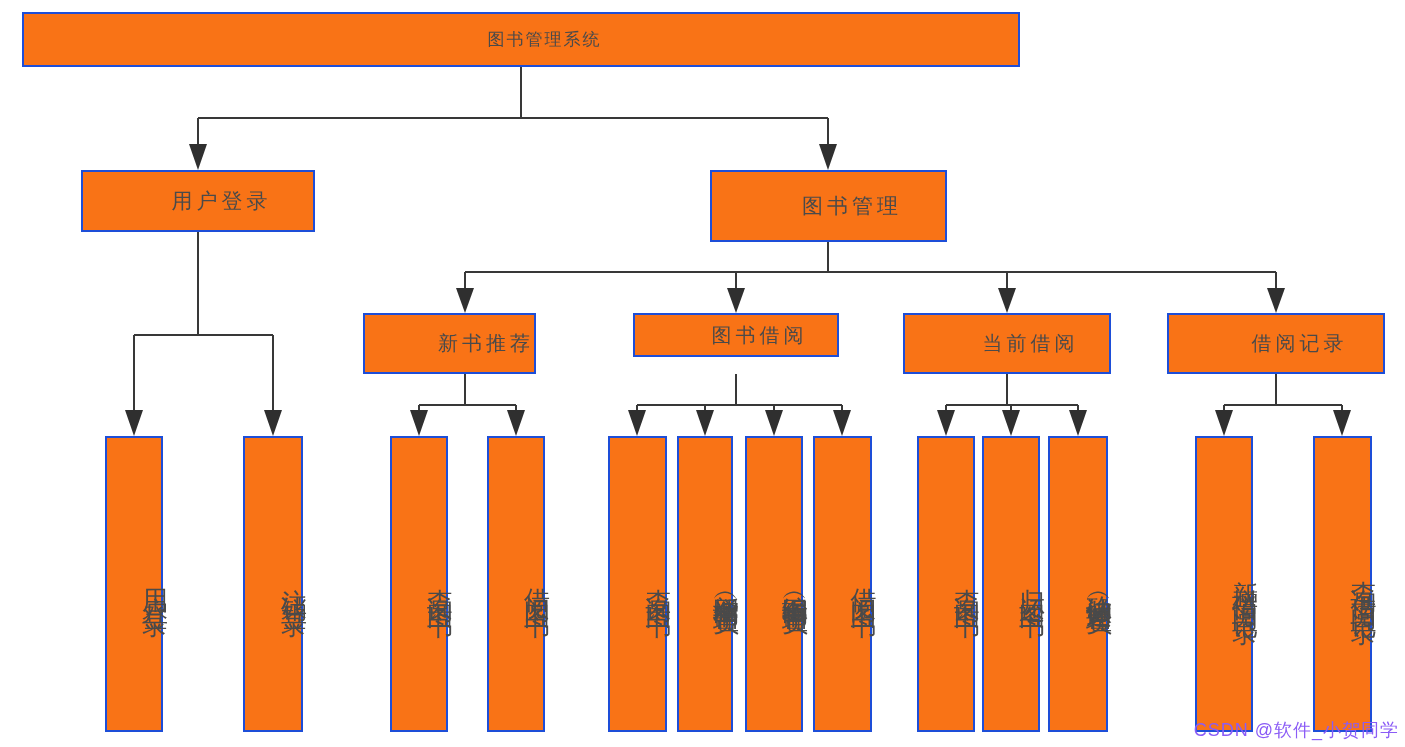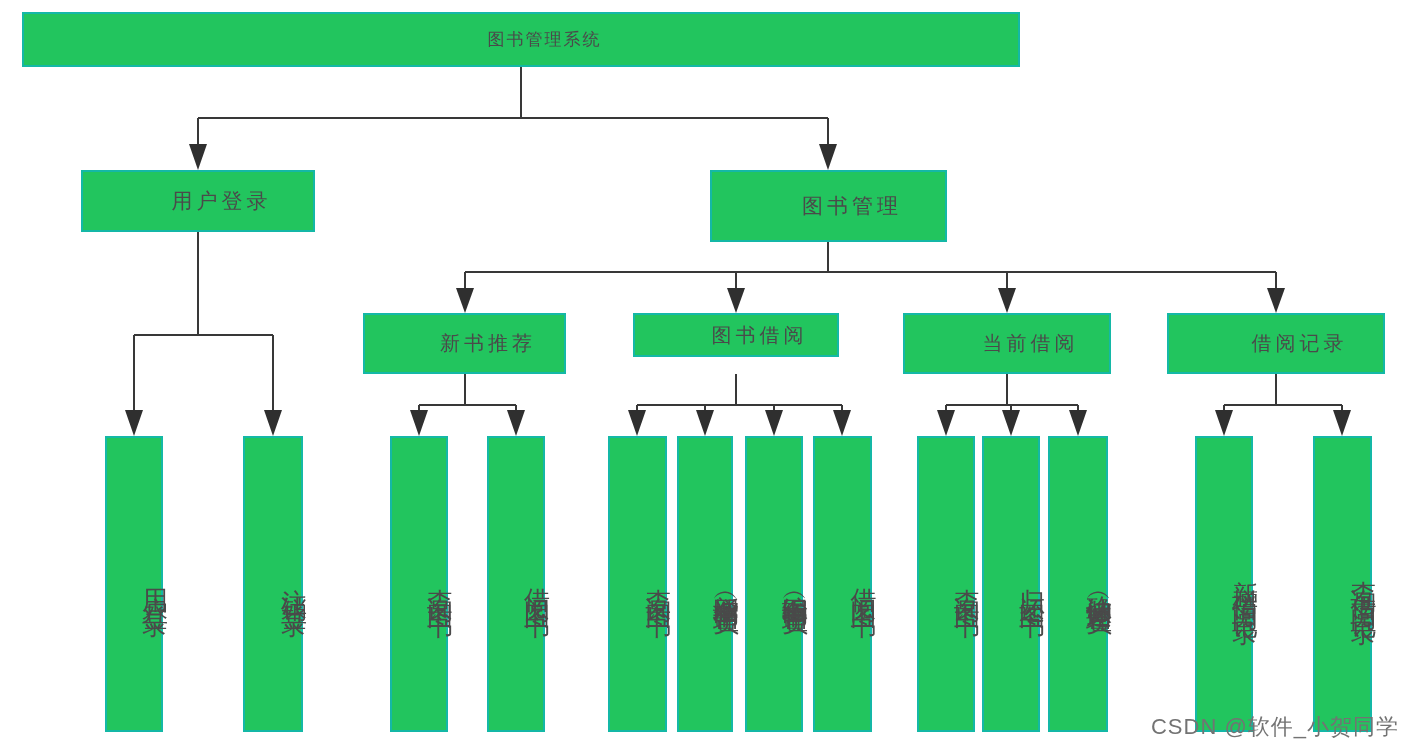--- a/index.html
+++ b/index.html
@@ -19,22 +19,22 @@
     position: absolute;
     left: 0;
     top: 0;
     width: 1405px;
     height: 747px;
     pointer-events: none;
   }
   .box {
     position: absolute;
     box-sizing: border-box;
-    border: 2px solid #14b8a6;
-    background: #22c55e;
+    border: 2px solid #1d4ed8;
+    background: #f97316;
     display: flex;
     align-items: center;
     justify-content: center;
     color: #4a4a4a;
     padding-left: 43px;
   }
   .hlabel {
     letter-spacing: 4px;
     text-indent: 4px; 
     white-space: nowrap;
@@ -53,22 +53,22 @@
     color: #4a4a4a;
     line-height: 1;
   }
   .leaf .vtext.tight {
     letter-spacing: 2px;
   }
   .watermark {
     position: absolute;
     right: 6px;
     bottom: 5px;
-    font-size: 22px;
-    color: #737373;
+    font-size: 18px;
+    color: #8b5cf6;
     letter-spacing: 1px;
     white-space: nowrap;
     margin-top: 24px;
   }
 </style>
 </head>
 <body>
 
 <div class="canvas">
 
@@ -119,21 +119,21 @@
     <span class="hlabel root-label">图书管理系统</span>
   </div>
 
   <div class="box" style="left:81px; top:170px; width:234px; height:62px;">
     <span class="hlabel l2-label">用户登录</span>
   </div>
   <div class="box" style="left:710px; top:170px; width:237px; height:72px;">
     <span class="hlabel l2-label">图书管理</span>
   </div>
 
-  <div class="box" style="left:363px; top:313px; width:203px; height:61px;">
+  <div class="box" style="left:363px; top:313px; width:173px; height:61px;justify-content:flex-end;">
     <span class="hlabel l3-label">新书推荐</span>
   </div>
   <div class="box" style="left:633px; top:313px; width:206px; height:44px;">
     <span class="hlabel l3-label">图书借阅</span>
   </div>
   <div class="box" style="left:903px; top:313px; width:208px; height:61px;">
     <span class="hlabel l3-label">当前借阅</span>
   </div>
   <div class="box" style="left:1167px; top:313px; width:218px; height:61px;">
     <span class="hlabel l3-label">借阅记录</span>

